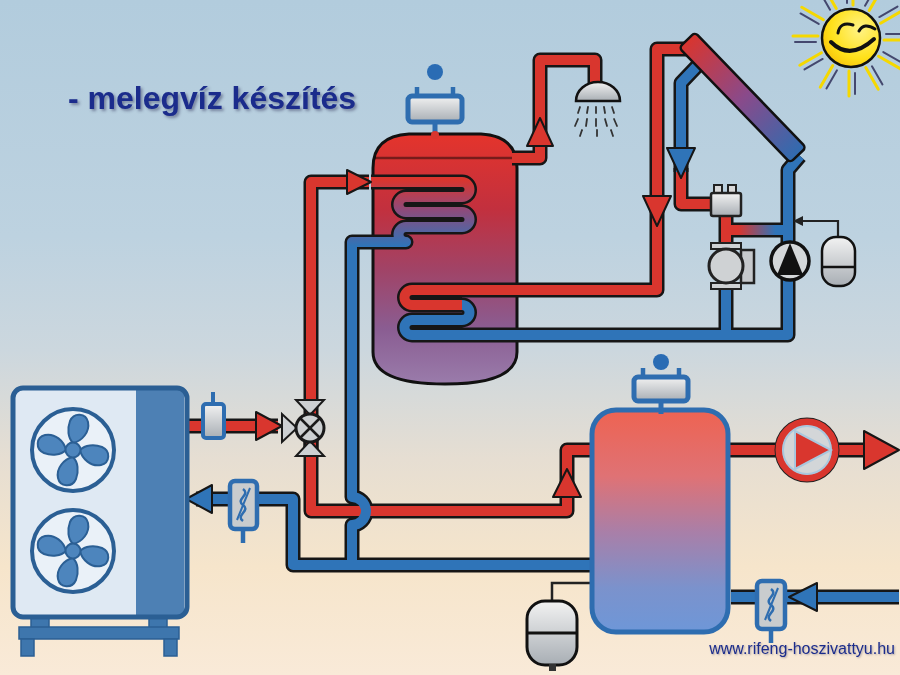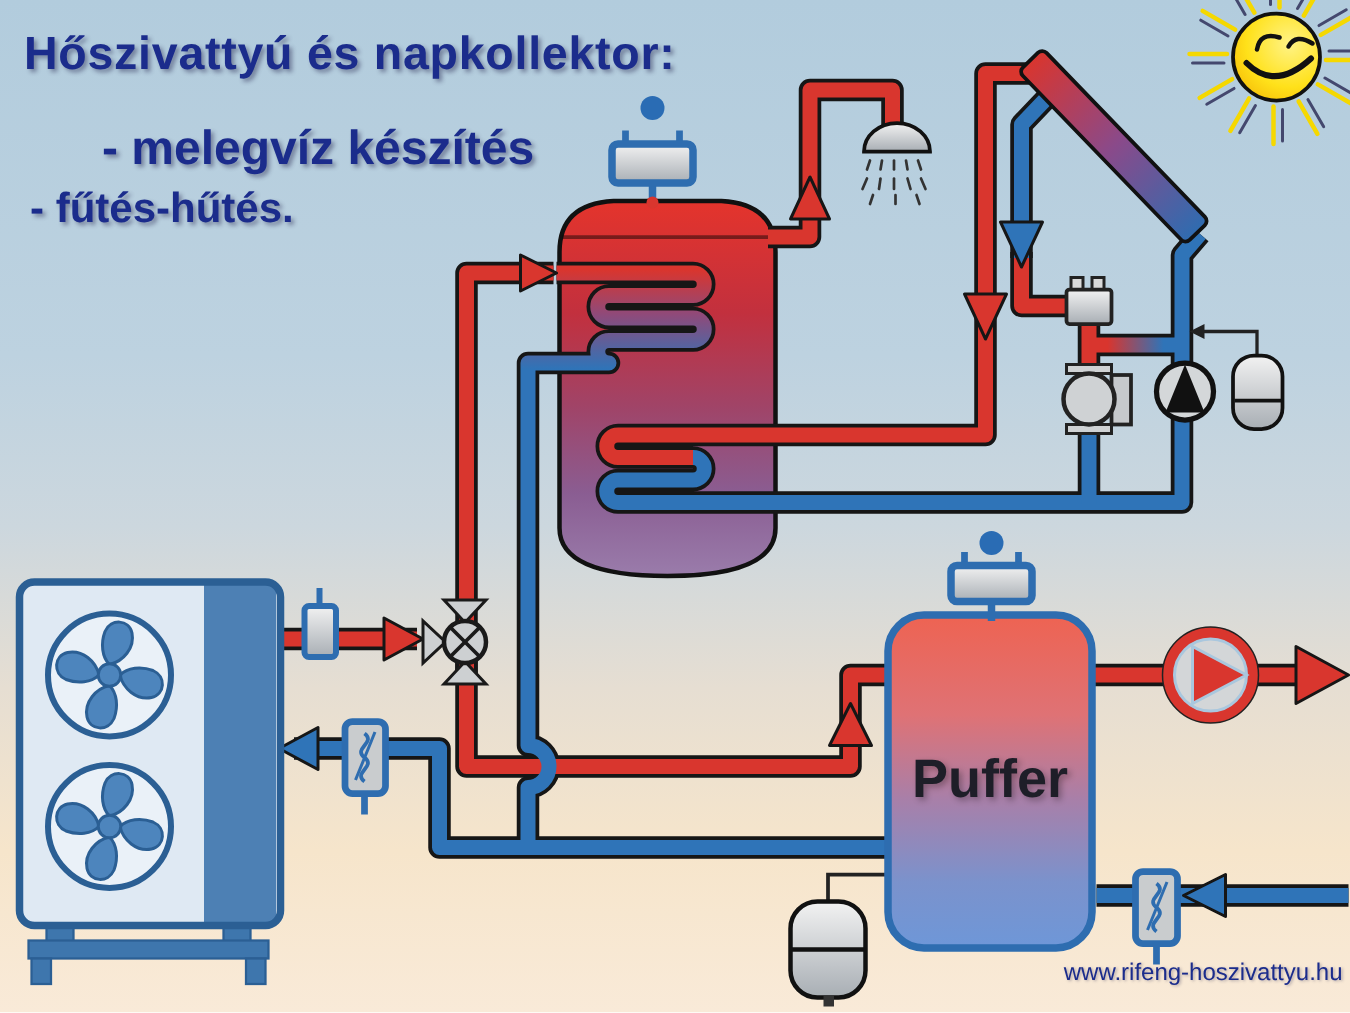--- a/index.html
+++ b/index.html
@@ -311,18 +311,15 @@
       <line x1="596" y1="119" x2="596" y2="126"></line>
           <line x1="605" y1="119" x2="607" y2="126"></line>
       <line x1="614" y1="119" x2="617" y2="126"></line>
       <line x1="582" y1="130" x2="580" y2="136"></line>
           <line x1="597" y1="130" x2="597" y2="136"></line>
       <line x1="611" y1="130" x2="613" y2="136"></line>
     </g>
   </g>
 </svg>
 
-  <div class="txt title">Hőszivattyú és napkollektor:</div>
   <div class="txt bullet1">-  melegvíz készítés</div>
-  <div class="txt bullet2">-  fűtés-hűtés.</div>
-  <div class="puffer-label" style="position:absolute;">Puffer</div>
   <div class="txt website">www.rifeng-hoszivattyu.hu</div>
 </div>
 
 </body></html>

